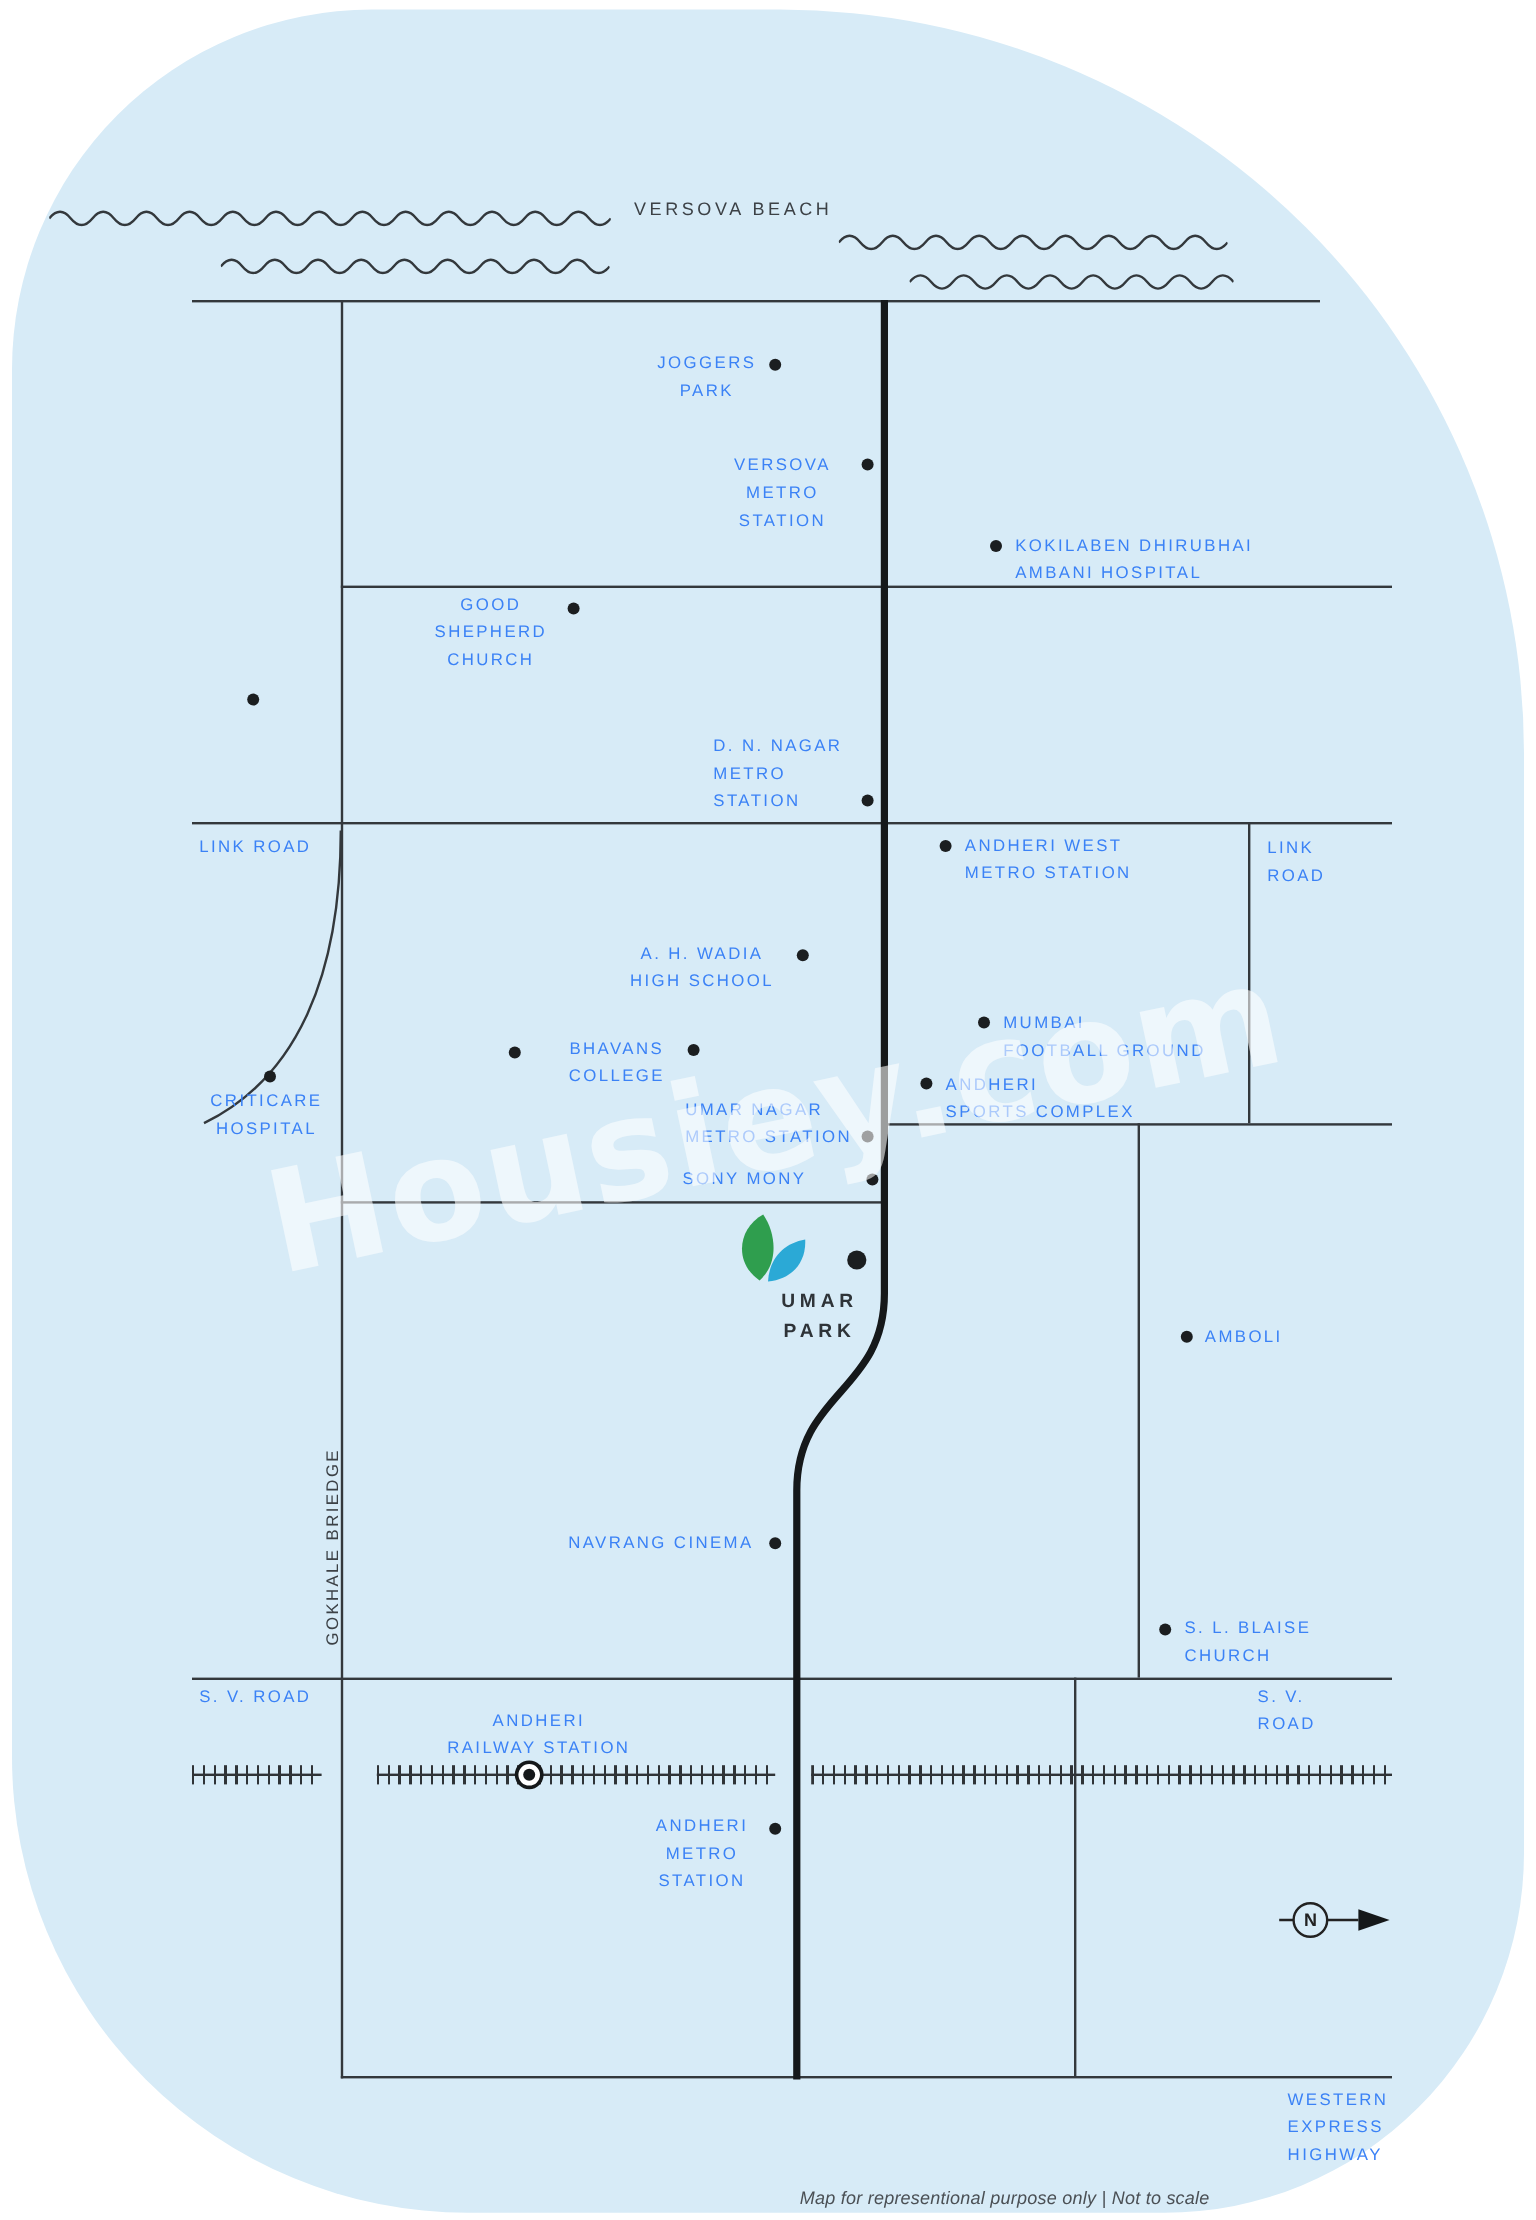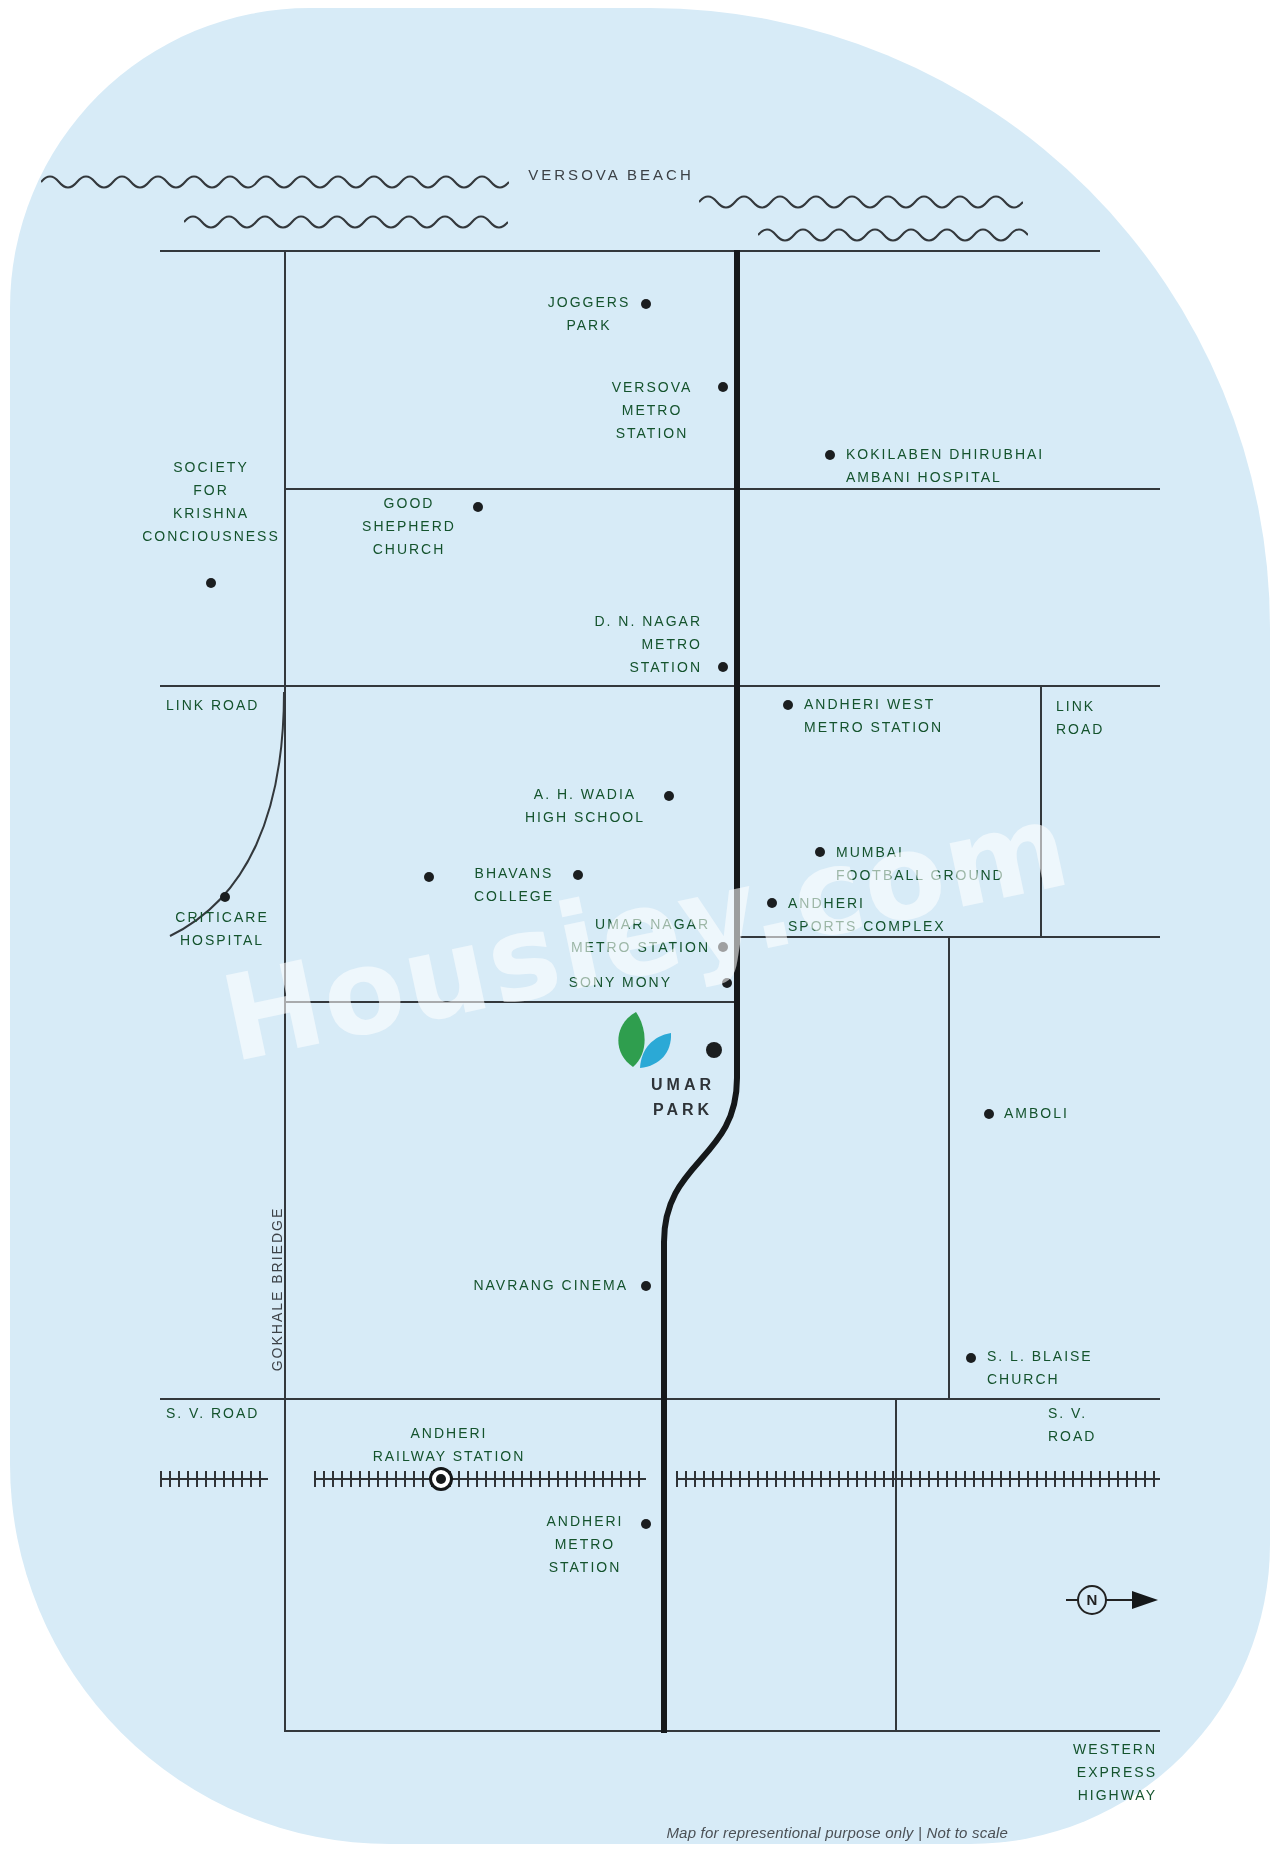--- a/index.html
+++ b/index.html
@@ -47,24 +47,24 @@
   }
 
   .dot {
     position:absolute; width:10px; height:10px; border-radius:50%;
     background:#1b1e20; transform:translate(-50%,-50%); z-index:41;
   }
   .dot-lg { width:16px; height:16px; }
 
   .lm {
     position:absolute; font-size:14px; letter-spacing:2px; line-height:23px;
-    color:#14532d; white-space:pre-line; z-index:40;
+    color:#3b82f6; white-space:pre-line; z-index:40;
   }
   .ta-c { text-align:center; transform:translateX(-50%); }
-  .ta-r { text-align:right; transform:translateX(-100%); }
+  .ta-r { transform:translateX(-100%); }
 
   .vlabel {
     position:absolute; font-size:14px; letter-spacing:2px; color:#3c4146;
     white-space:nowrap; transform:translate(-50%,-50%) rotate(-90deg); z-index:40;
   }
 
   .beach {
     position:absolute; font-size:15px; letter-spacing:3px; color:#3c4146;
     transform:translateX(-50%); z-index:40; white-space:nowrap;
   }
@@ -160,24 +160,20 @@
   <div class="dot" style="left:646px;top:1524px"></div>
   <div class="dot dot-lg" style="left:714px;top:1050px"></div>
 
   <div class="lm ta-c" style="left:589px;top:291px">JOGGERS
 PARK</div>
   <div class="lm ta-c" style="left:652px;top:376px">VERSOVA
 METRO
 STATION</div>
   <div class="lm" style="left:846px;top:443px">KOKILABEN DHIRUBHAI
 AMBANI HOSPITAL</div>
-  <div class="lm ta-c" style="left:211px;top:456px">SOCIETY
-FOR
-KRISHNA
-CONCIOUSNESS</div>
   <div class="lm ta-c" style="left:409px;top:492px">GOOD
 SHEPHERD
 CHURCH</div>
   <div class="lm ta-r" style="left:702px;top:610px">D. N. NAGAR
 METRO
 STATION</div>
   <div class="lm" style="left:804px;top:693px">ANDHERI WEST
 METRO STATION</div>
   <div class="lm ta-c" style="left:585px;top:783px">A. H. WADIA
 HIGH SCHOOL</div>

